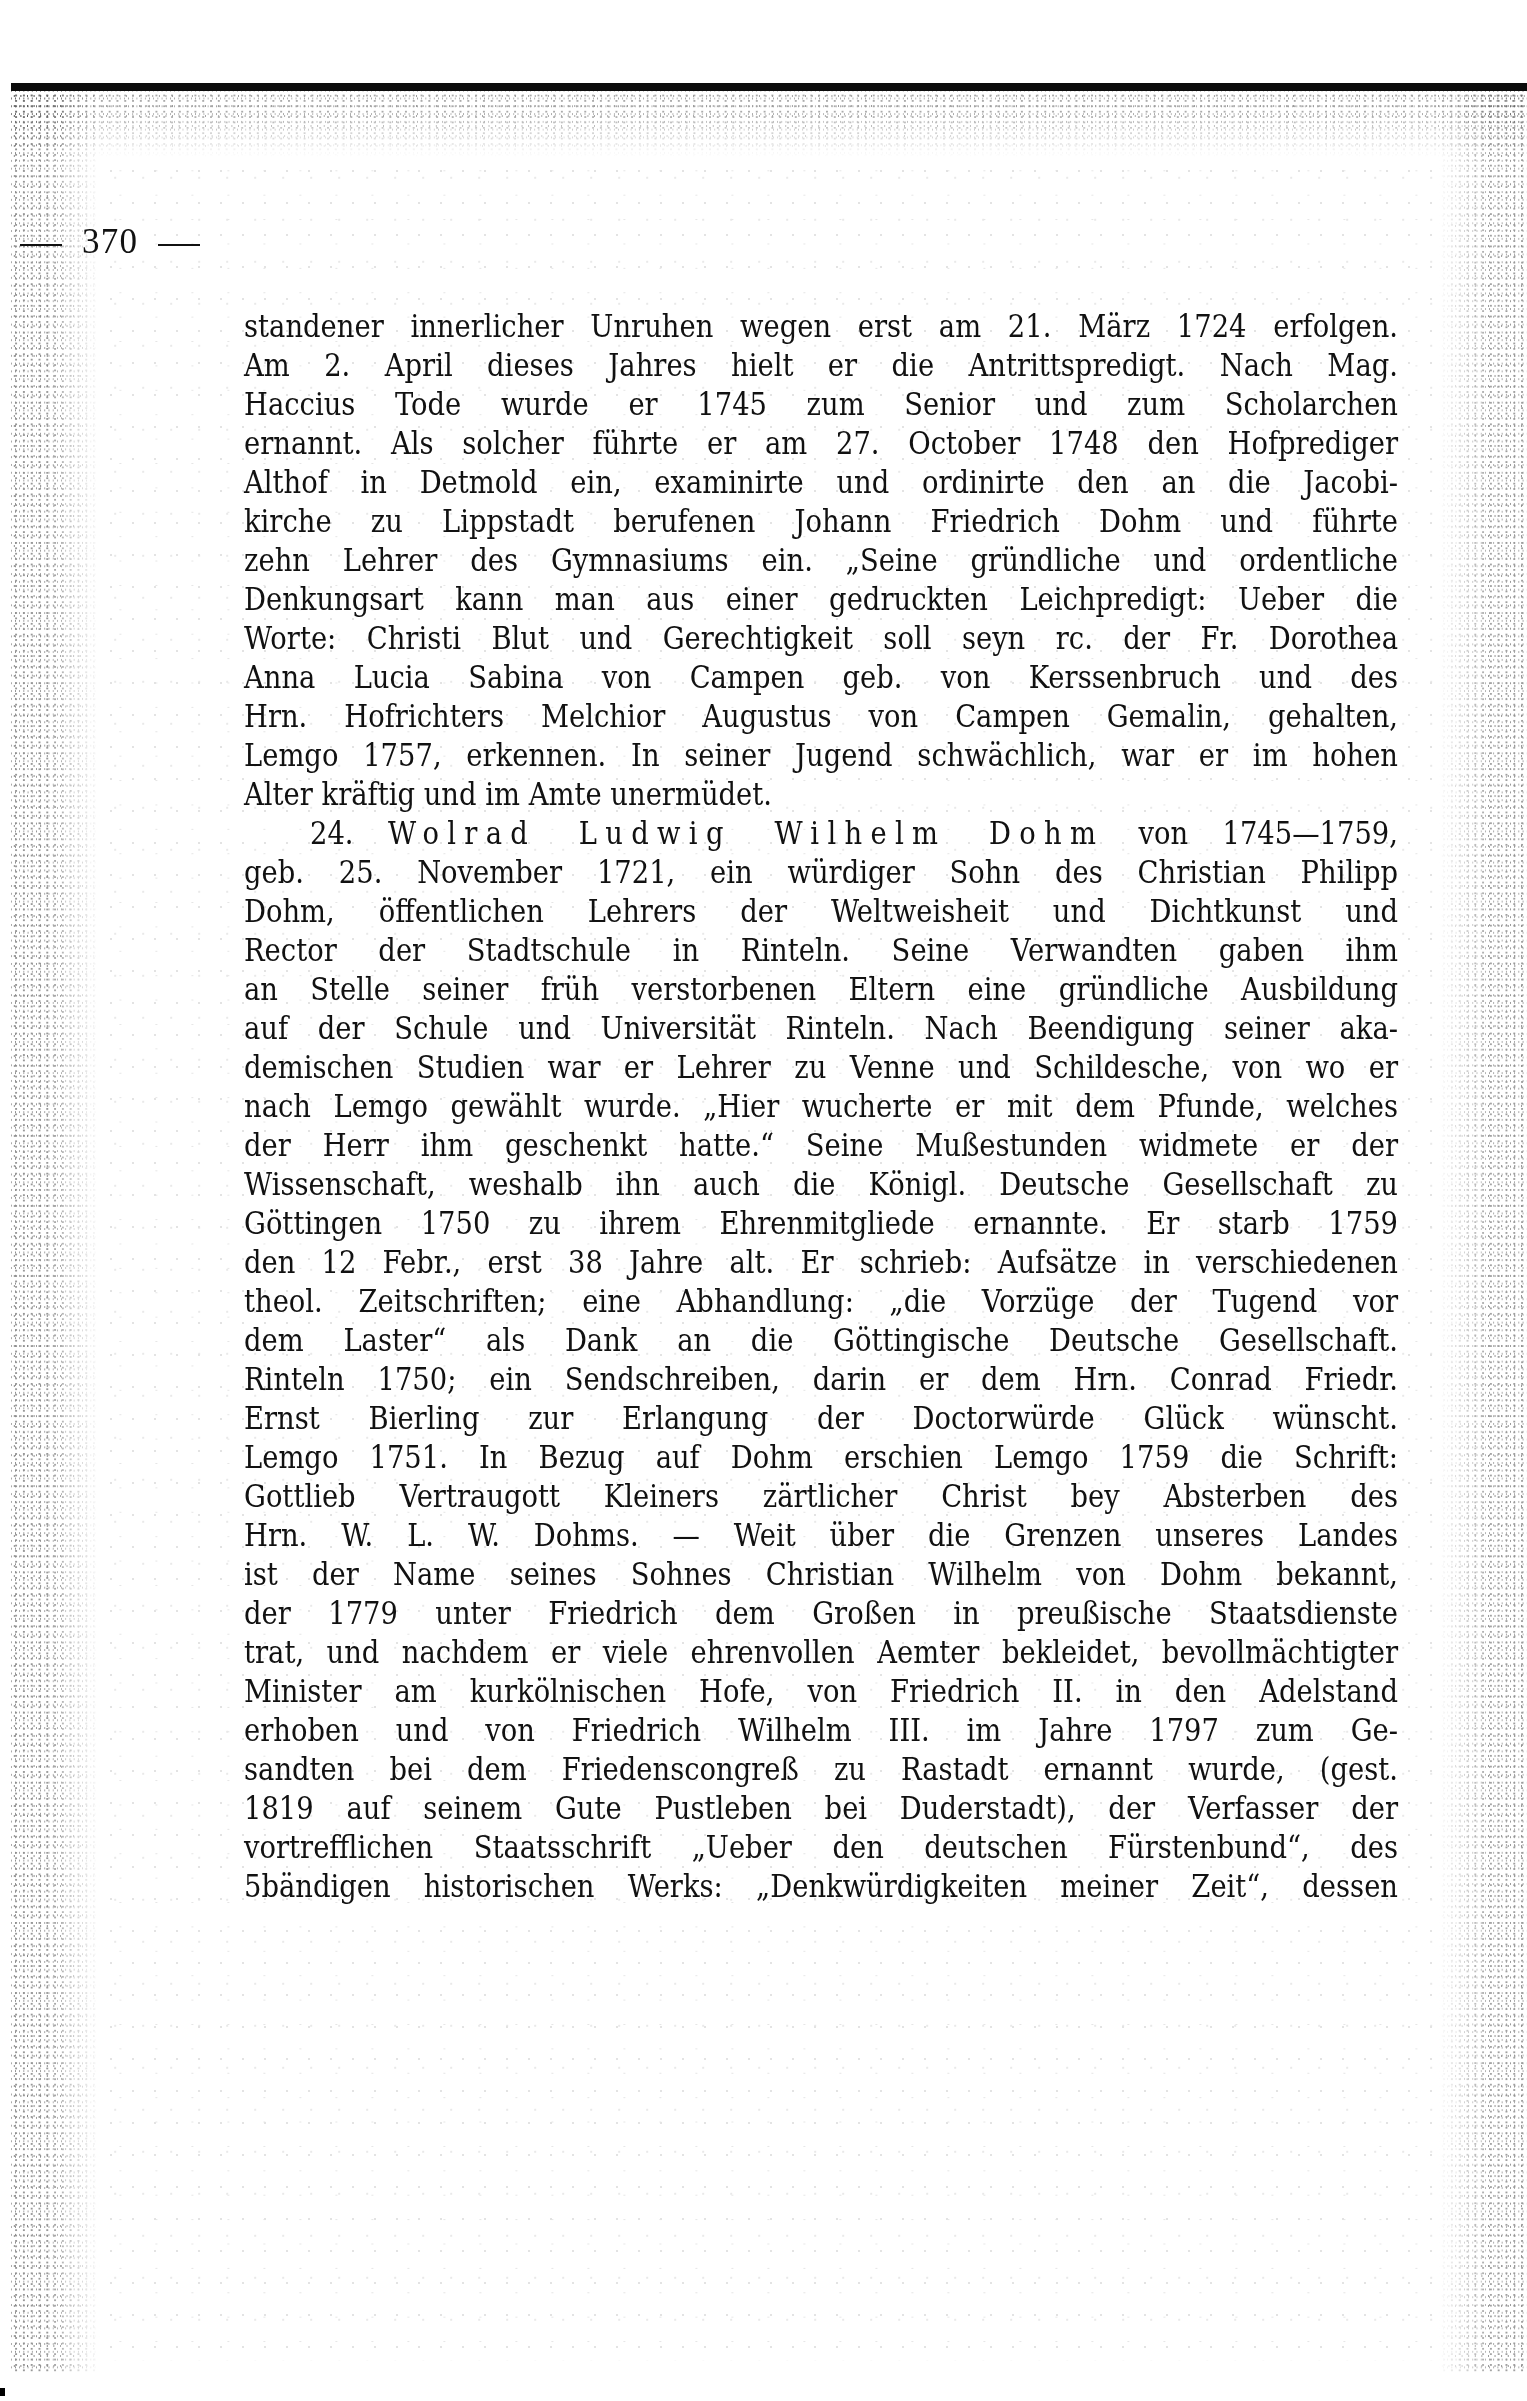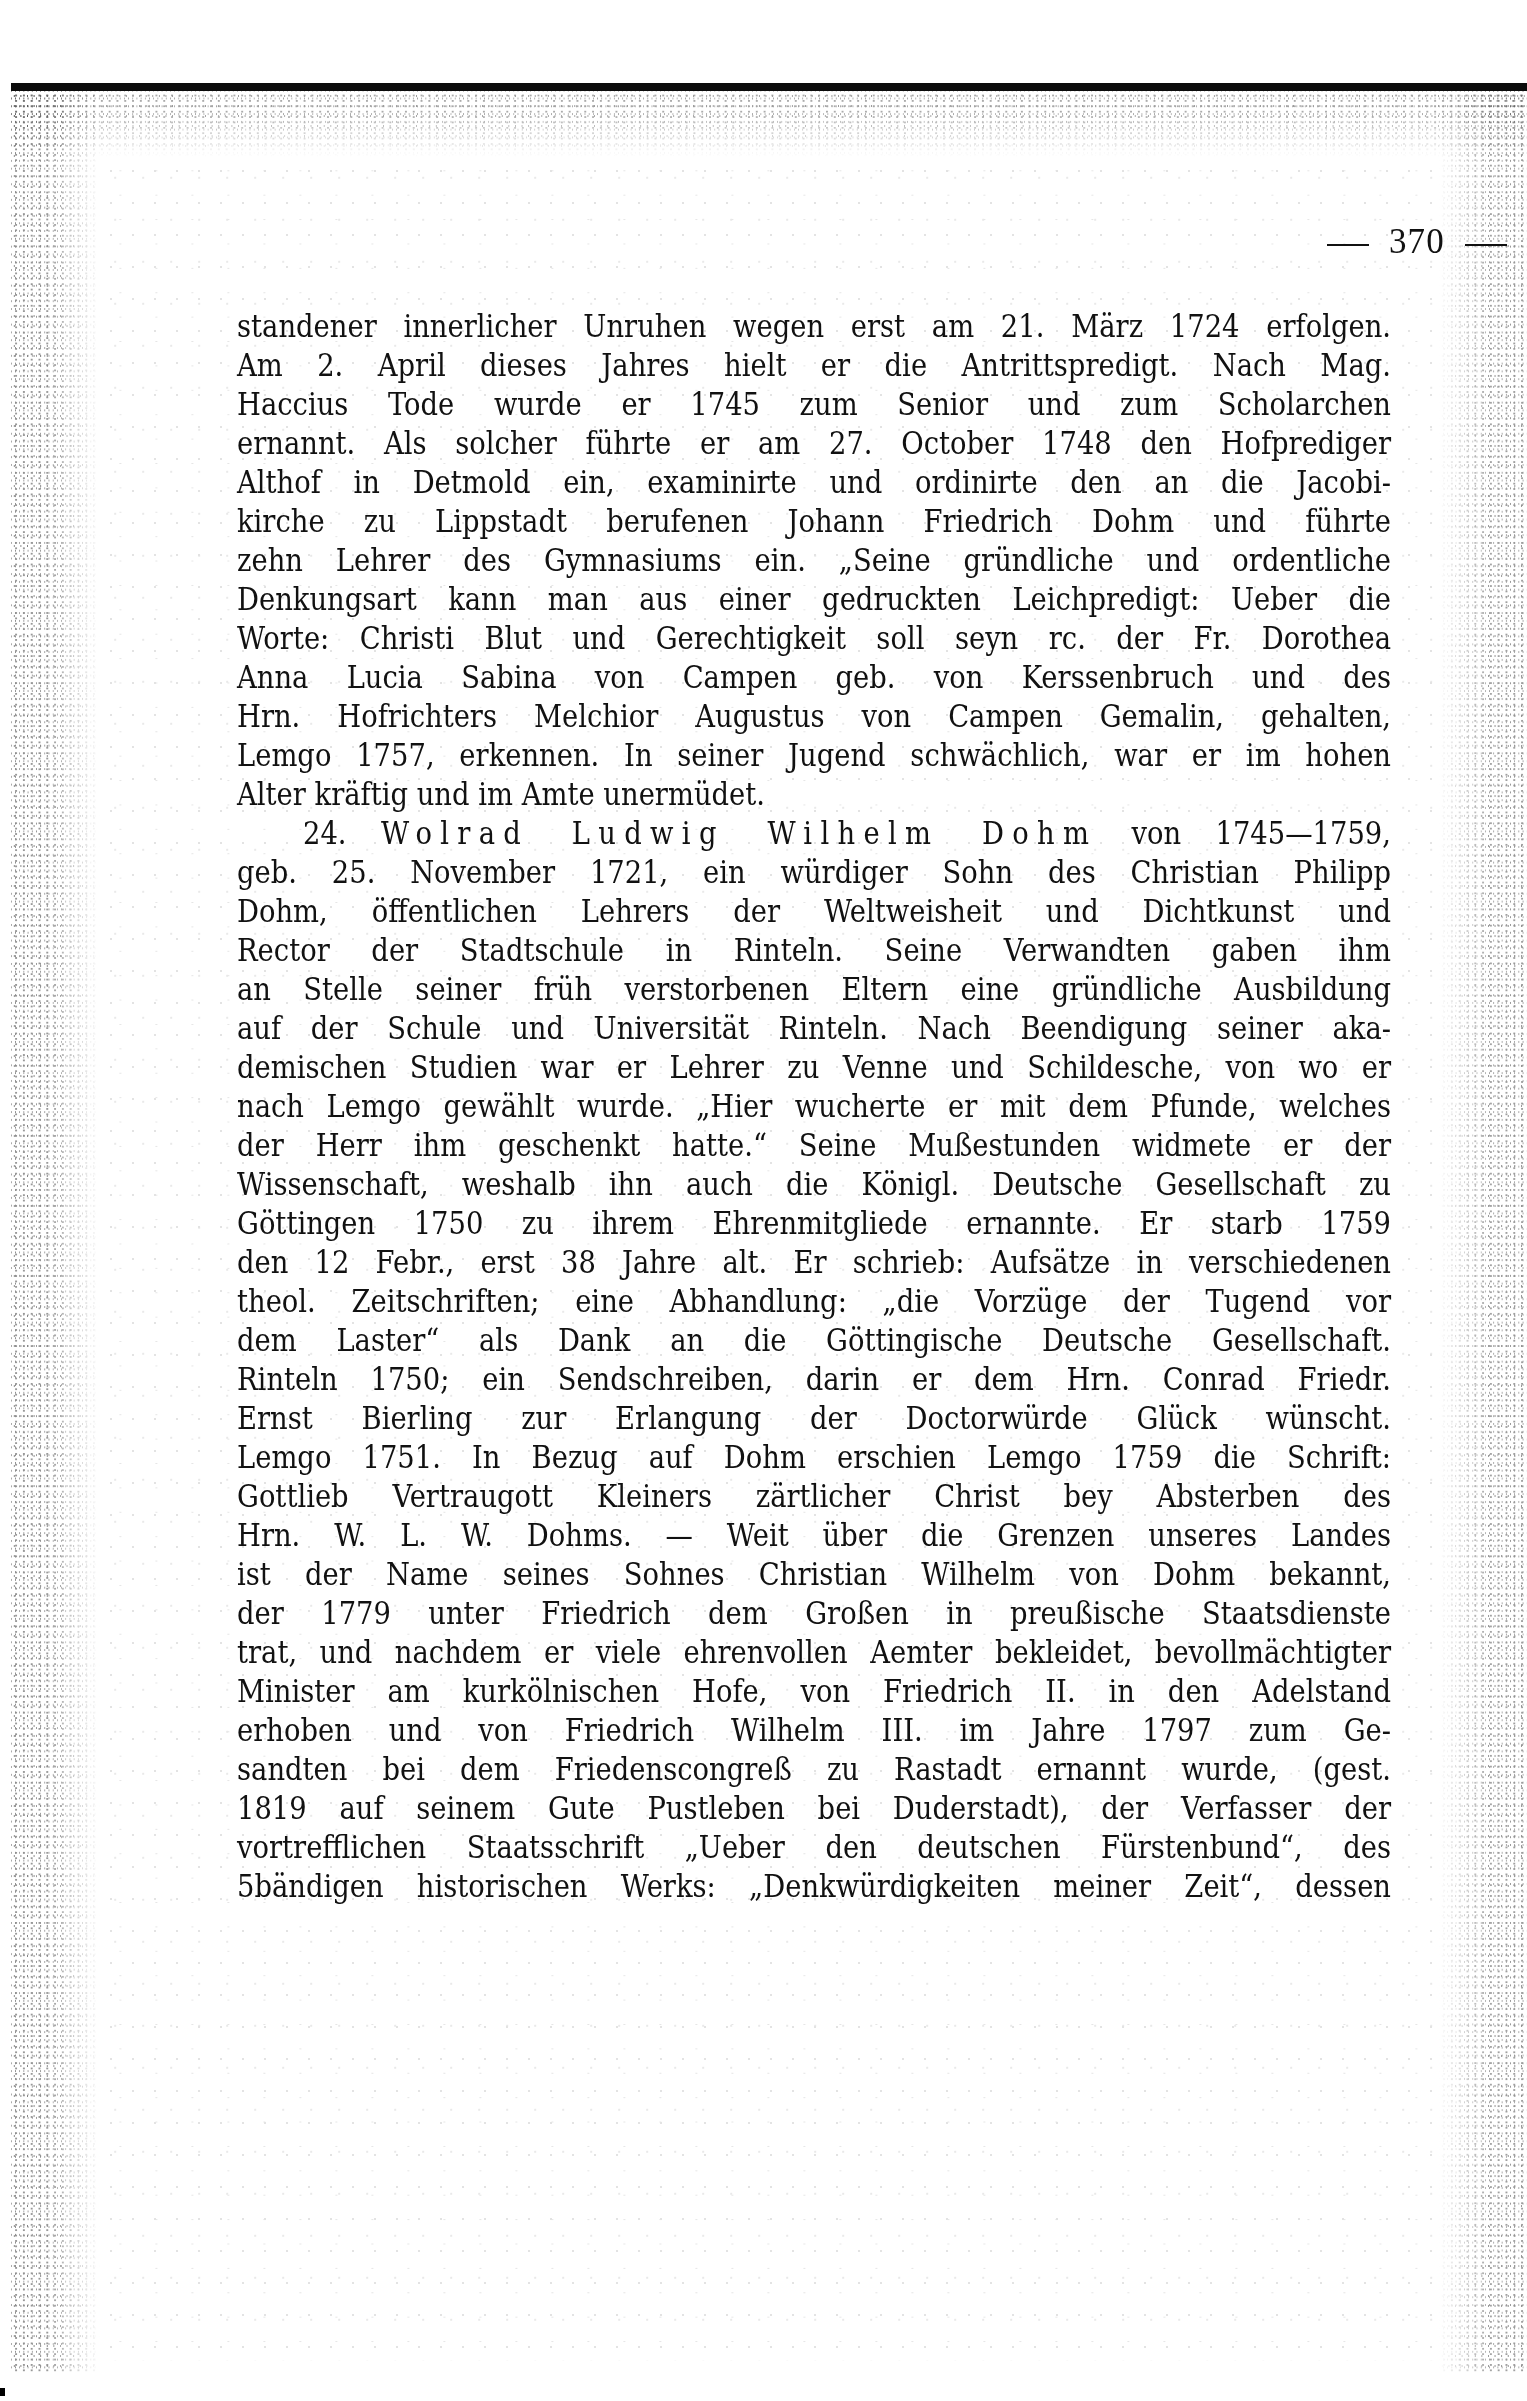--- a/index.html
+++ b/index.html
@@ -63,37 +63,37 @@
   .noise-body {
     left: 89px; top: 72px; width: 1335px; height: 2206px;
     opacity: 0.12;
     background-size: 22px 32px, 36px 24.4px, 28px 42px;
   }
   .page-number {
     position: absolute;
     top: 222px;
     left: 0;
     width: 1527px;
-    text-align: right;
+    text-align: left;
     font-family: "Liberation Serif", "DejaVu Serif", serif;
     font-size: 35px;
     letter-spacing: 1.2px;
     color: #111;
   }
   .page-number .dash {
     display: inline-block;
     width: 42px;
     height: 2.4px;
     background: #111;
     vertical-align: middle;
     margin: 0 20px;
   }
   .text-block {
     position: absolute;
-    left: 237px;
+    left: 244px;
     top: 310px;
     width: 1154px;
   }
   .line {
     display: block;
     height: 39px;
     line-height: 39px;
     font-size: 27.4px;
     white-space: nowrap;
     text-align: justify;

